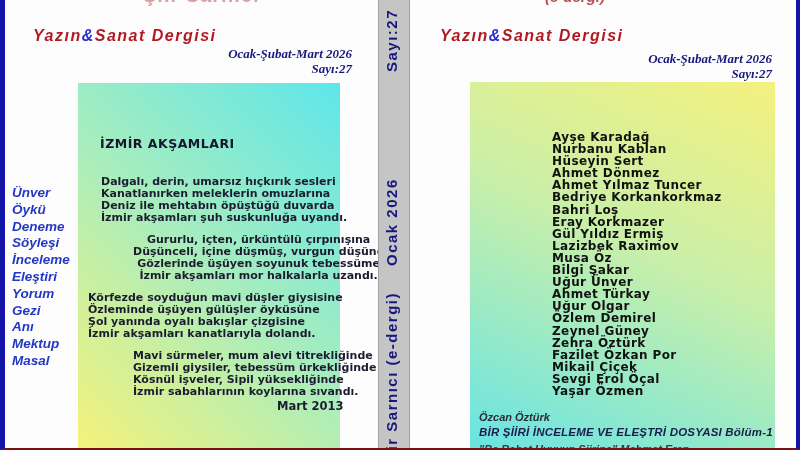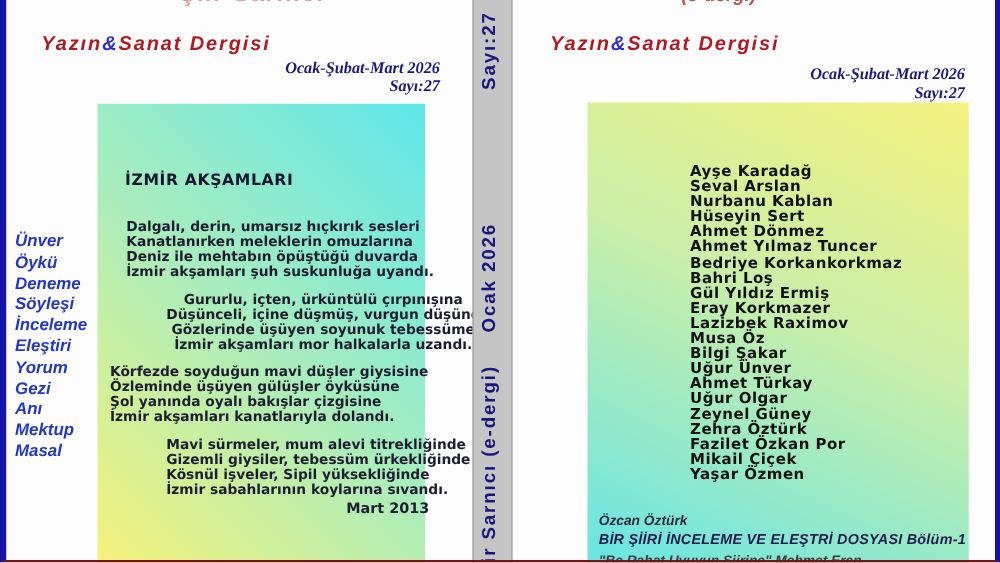--- a/index.html
+++ b/index.html
@@ -124,39 +124,40 @@
 <div class="issue" style="left:600px;top:51px;width:172px;">
   <div>Ocak-Şubat-Mart 2026</div>
   <div>Sayı:27</div>
 </div>
 
 <div class="panel-right"></div>
 
 <div class="authors">
 
 <div class="author">Ayşe Karadağ</div>
-    <div class="author">Seval Arslan</div>
     <div class="author">Nurbanu Kablan</div>
     <div class="author">Hüseyin Sert</div>
     <div class="author">Ahmet Dönmez</div>
     <div class="author">Ahmet Yılmaz Tuncer</div>
     <div class="author">Bedriye Korkankorkmaz</div>
     <div class="author">Bahri Loş</div>
+    <div class="author">Eray Korkmazer</div>
     <div class="author">Gül Yıldız Ermiş</div>
-    <div class="author">Eray Korkmazer</div>
     <div class="author">Lazizbek Raximov</div>
     <div class="author">Musa Öz</div>
     <div class="author">Bilgi Şakar</div>
     <div class="author">Uğur Ünver</div>
     <div class="author">Ahmet Türkay</div>
     <div class="author">Uğur Olgar</div>
+    <div class="author">Özlem Demirel</div>
     <div class="author">Zeynel Güney</div>
     <div class="author">Zehra Öztürk</div>
     <div class="author">Fazilet Özkan Por</div>
     <div class="author">Mikail Çiçek</div>
+    <div class="author">Sevgi Erol Öçal</div>
     <div class="author">Yaşar Özmen</div>
   </div>
 
 <div class="footer-author">Özcan Öztürk</div>
 <div class="footer-dossier">BİR ŞİİRİ İNCELEME VE ELEŞTRİ DOSYASI Bölüm-1</div>
 <div class="footer-partial">
   <span>"Be Rahat Uyuyun Şiirine" Mehmet Eren</span>
 </div>
 
 </body></html>

